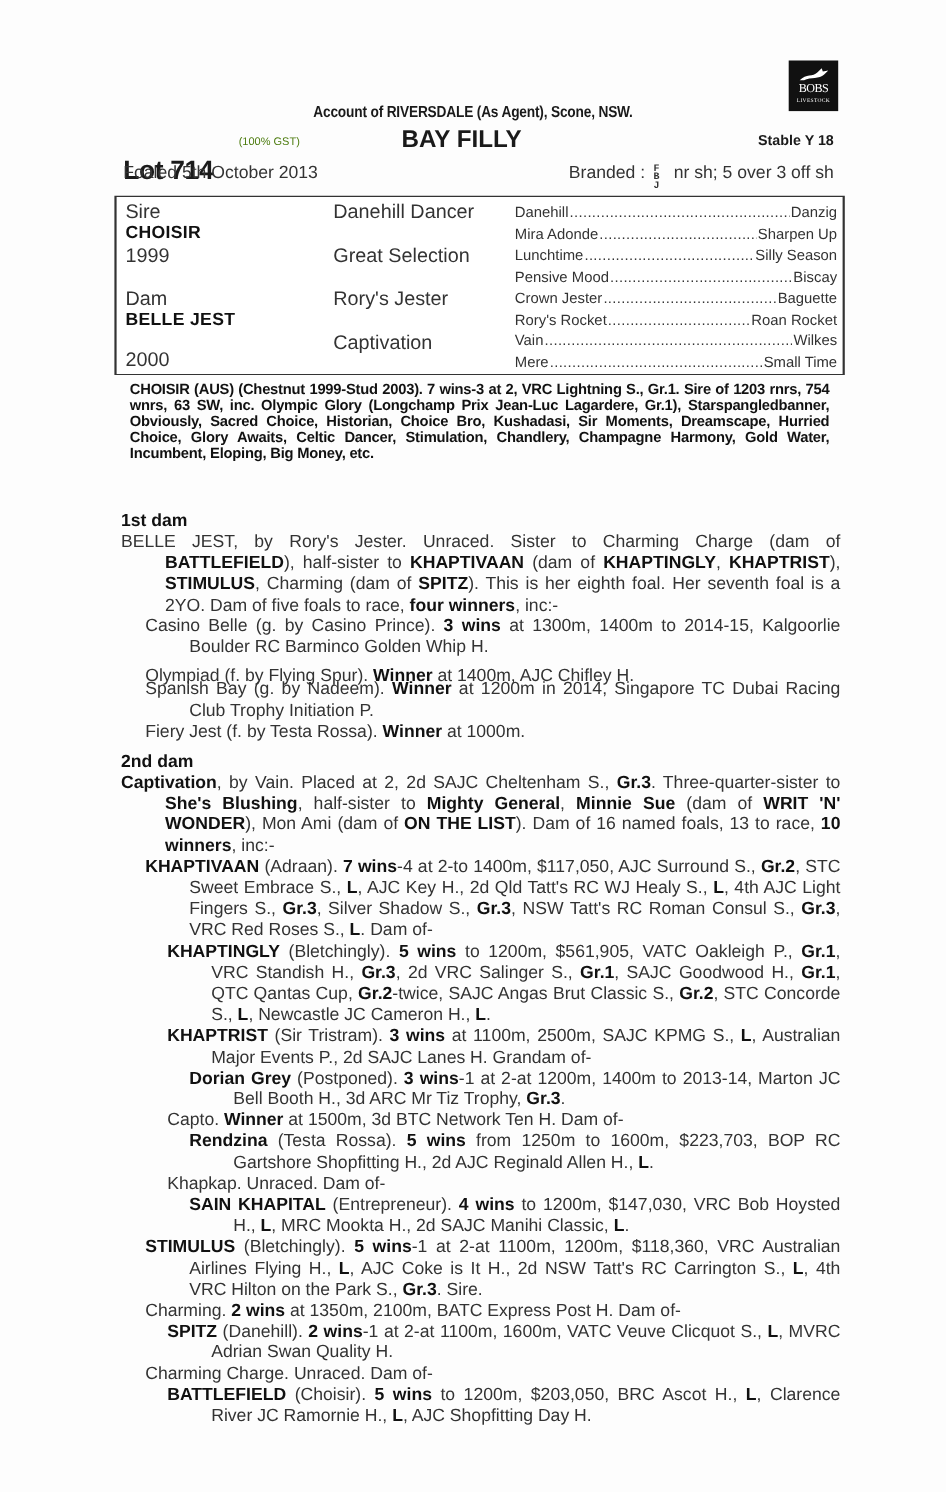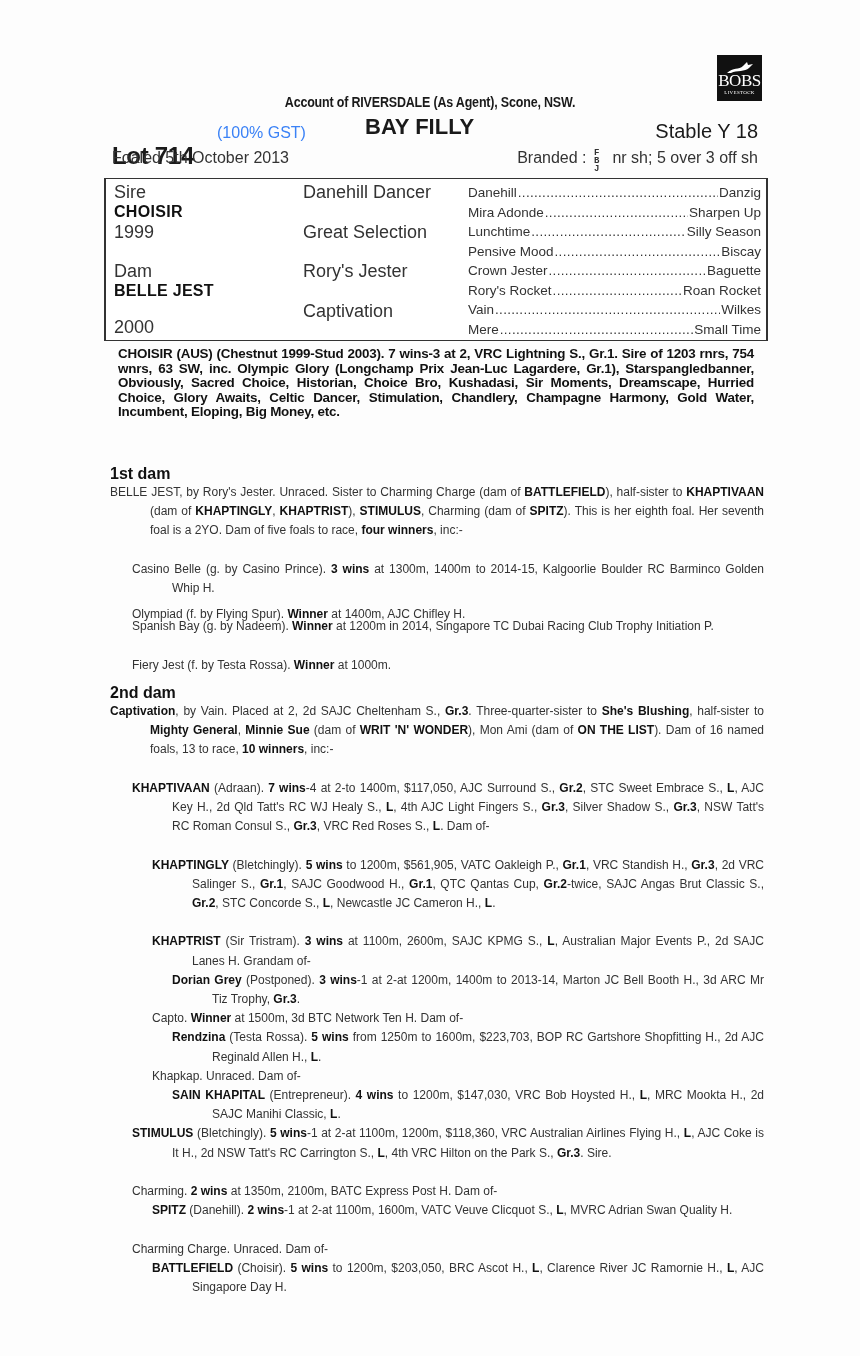--- a/index.html
+++ b/index.html
@@ -1,43 +1,43 @@
 <!DOCTYPE html>
 <html><head>
 <meta charset="utf-8">
 <style>
   html,body{margin:0;padding:0;background:#fdfdfd;}
   body{width:860px;height:1356px;position:relative;overflow:hidden;color:#1a1a1a;
        font-family:"Liberation Sans",sans-serif;}
   .logo{position:absolute;left:716px;left:717px;top:55px;width:45px;height:46px;background:#111;color:#fff;
         text-align:center;font-family:"Liberation Serif",serif;}
   .logo .bird{position:absolute;left:8px;top:6px;width:30px;height:14px;}
-  .logo .name{position:absolute;left:0;right:0;top:19px;font-size:17px;letter-spacing:-0.5px;line-height:14px;}
+  .logo .name{position:absolute;left:0;right:0;top:19px;font-size:11px;letter-spacing:-0.5px;line-height:14px;}
   .logo .sub{position:absolute;left:0;right:0;top:35px;font-size:5px;letter-spacing:0.3px;}
   .account{position:absolute;left:0;width:860px;top:94px;text-align:center;font-weight:bold;
            font-size:14.5px;letter-spacing:-0.2px;transform:scaleX(0.86);}
   .lot{position:absolute;left:112px;top:114px;font-weight:900;font-size:24px;letter-spacing:-0.3px;margin-top:28px;}
-  .gst{position:absolute;left:217px;top:124px;font-size:16px;color:#3b82f6;}
+  .gst{position:absolute;left:217px;top:124px;font-size:10px;color:#4d7c0f;}
   .sex{position:absolute;left:365px;top:114px;font-weight:900;font-size:22px;}
-  .stable{position:absolute;right:102px;top:120px;font-weight:400;font-size:20px;}
+  .stable{position:absolute;right:102px;top:120px;font-weight:700;font-size:13px;}
   .foaled{position:absolute;left:112px;top:149px;font-size:16px;color:#333;}
   .branded{position:absolute;right:102px;top:149px;font-size:16px;color:#333;}
   .brandmark{display:inline-block;font-size:9px;line-height:8px;vertical-align:top;margin:0 4px 0 3px;
              font-family:"Liberation Mono",monospace;width:10px;word-break:break-all;font-weight:bold;}
   .ped{position:absolute;left:104px;top:178px;width:660px;height:161px;border:1.5px solid #333;
        border-left-width:2px;border-right-width:2px;background:#fff;}
   .pcell{position:absolute;font-size:18px;color:#333;line-height:15px;}
   .pbold{font-weight:900;font-size:16px;color:#111;letter-spacing:0.3px;}
   .g3{position:absolute;left:362px;width:293px;font-size:13.5px;color:#333;display:flex;line-height:15px;}
   .g3 .dots{flex:1;overflow:hidden;white-space:nowrap;margin:0 1px;}
   .g3 .dots::before{content:"..................................................................................................................";letter-spacing:0.3px;}
   .sirenote{position:absolute;left:118px;top:347px;width:636px;font-weight:900;font-size:13.4px;line-height:14.5px;
             text-align:justify;letter-spacing:-0.2px;color:#111;}
   .sec{position:absolute;left:110px;font-weight:900;font-size:16px;color:#111;}
-  .para{position:absolute;width:auto;font-size:12px;line-height:19.2px;color:#333;text-align:justify;}
+  .para{position:absolute;width:auto;font-size:16px;line-height:19.2px;color:#333;text-align:justify;}
   .para b{font-weight:900;color:#111;}
 </style>
 </head>
 <body>
 
 <div class="logo">
   <svg class="bird" viewBox="0 0 30 14">
     <path d="M2 12 C8 6,14 9,18 5 L22 1 L23 4 L28 3 L24 7 C20 11,12 9,6 12 Z" fill="#fff"></path>
   </svg>
   <div class="name">BOBS</div>
@@ -120,24 +120,24 @@
     <div class="para" style="left: 132px; width: 632px; top: 605px; padding-left: 40px; text-indent: -40px; box-sizing: border-box;"><span>Olympiad (f. by Flying Spur). </span><b>Winner</b><span> at 1400m, AJC Chifley H.</span></div>
     <div class="para" style="left: 132px; width: 632px; top: 617.4px; padding-left: 40px; text-indent: -40px; box-sizing: border-box;"><span>Spanish Bay (g. by Nadeem). </span><b>Winner</b><span> at 1200m in 2014, Singapore TC Dubai Racing Club Trophy Initiation P.</span></div>
     <div class="para" style="left: 132px; width: 632px; top: 655.8px; padding-left: 40px; text-indent: -40px; box-sizing: border-box;"><span>Fiery Jest (f. by Testa Rossa). </span><b>Winner</b><span> at 1000m.</span></div>
   </div>
 
 <div class="sec" style="top:684px">2nd dam</div>
 <div id="sd">
     <div class="para" style="left: 110px; width: 654px; top: 702px; padding-left: 40px; text-indent: -40px; box-sizing: border-box;"><b>Captivation</b><span>, by Vain. Placed at 2, 2d SAJC Cheltenham S., </span><b>Gr.3</b><span>. Three-quarter-sister to </span><b>She's Blushing</b><span>, half-sister to </span><b>Mighty General</b><span>, </span><b>Minnie Sue</b><span> (dam of </span><b>WRIT 'N' WONDER</b><span>), Mon Ami (dam of </span><b>ON THE LIST</b><span>). Dam of 16 named foals, 13 to race, </span><b>10 winners</b><span>, inc:-</span></div>
     <div class="para" style="left: 132px; width: 632px; top: 778.8px; padding-left: 40px; text-indent: -40px; box-sizing: border-box;"><b>KHAPTIVAAN</b><span> (Adraan). </span><b>7 wins</b><span>-4 at 2-to 1400m, $117,050, AJC Surround S., </span><b>Gr.2</b><span>, STC Sweet Embrace S., </span><b>L</b><span>, AJC Key H., 2d Qld Tatt's RC WJ Healy S., </span><b>L</b><span>, 4th AJC Light Fingers S., </span><b>Gr.3</b><span>, Silver Shadow S., </span><b>Gr.3</b><span>, NSW Tatt's RC Roman Consul S., </span><b>Gr.3</b><span>, VRC Red Roses S., </span><b>L</b><span>. Dam of-</span></div>
     <div class="para" style="left: 152px; width: 612px; top: 855.6px; padding-left: 40px; text-indent: -40px; box-sizing: border-box;"><b>KHAPTINGLY</b><span> (Bletchingly). </span><b>5 wins</b><span> to 1200m, $561,905, VATC Oakleigh P., </span><b>Gr.1</b><span>, VRC Standish H., </span><b>Gr.3</b><span>, 2d VRC Salinger S., </span><b>Gr.1</b><span>, SAJC Goodwood H., </span><b>Gr.1</b><span>, QTC Qantas Cup, </span><b>Gr.2</b><span>-twice, SAJC Angas Brut Classic S., </span><b>Gr.2</b><span>, STC Concorde S., </span><b>L</b><span>, Newcastle JC Cameron H., </span><b>L</b><span>.</span></div>
-    <div class="para" style="left: 152px; width: 612px; top: 932.4px; padding-left: 40px; text-indent: -40px; box-sizing: border-box;"><b>KHAPTRIST</b><span> (Sir Tristram). </span><b>3 wins</b><span> at 1100m, 2600m, SAJC KPMG S., </span><b>L</b><span>, Australian Major Events P., 2d SAJC Lanes H. Grandam of-</span></div>
+    <div class="para" style="left: 152px; width: 612px; top: 932.4px; padding-left: 40px; text-indent: -40px; box-sizing: border-box;"><b>KHAPTRIST</b><span> (Sir Tristram). </span><b>3 wins</b><span> at 1100m, 2500m, SAJC KPMG S., </span><b>L</b><span>, Australian Major Events P., 2d SAJC Lanes H. Grandam of-</span></div>
     <div class="para" style="left: 172px; width: 592px; top: 970.8px; padding-left: 40px; text-indent: -40px; box-sizing: border-box;"><b>Dorian Grey</b><span> (Postponed). </span><b>3 wins</b><span>-1 at 2-at 1200m, 1400m to 2013-14, Marton JC Bell Booth H., 3d ARC Mr Tiz Trophy, </span><b>Gr.3</b><span>.</span></div>
     <div class="para" style="left: 152px; width: 612px; top: 1009.2px; padding-left: 40px; text-indent: -40px; box-sizing: border-box;"><span>Capto. </span><b>Winner</b><span> at 1500m, 3d BTC Network Ten H. Dam of-</span></div>
     <div class="para" style="left: 172px; width: 592px; top: 1028.4px; padding-left: 40px; text-indent: -40px; box-sizing: border-box;"><b>Rendzina</b><span> (Testa Rossa). </span><b>5 wins</b><span> from 1250m to 1600m, $223,703, BOP RC Gartshore Shopfitting H., 2d AJC Reginald Allen H., </span><b>L</b><span>.</span></div>
     <div class="para" style="left: 152px; width: 612px; top: 1066.8px; padding-left: 40px; text-indent: -40px; box-sizing: border-box;"><span>Khapkap. Unraced. Dam of-</span></div>
     <div class="para" style="left: 172px; width: 592px; top: 1086px; padding-left: 40px; text-indent: -40px; box-sizing: border-box;"><b>SAIN KHAPITAL</b><span> (Entrepreneur). </span><b>4 wins</b><span> to 1200m, $147,030, VRC Bob Hoysted H., </span><b>L</b><span>, MRC Mookta H., 2d SAJC Manihi Classic, </span><b>L</b><span>.</span></div>
     <div class="para" style="left: 132px; width: 632px; top: 1124.4px; padding-left: 40px; text-indent: -40px; box-sizing: border-box;"><b>STIMULUS</b><span> (Bletchingly). </span><b>5 wins</b><span>-1 at 2-at 1100m, 1200m, $118,360, VRC Australian Airlines Flying H., </span><b>L</b><span>, AJC Coke is It H., 2d NSW Tatt's RC Carrington S., </span><b>L</b><span>, 4th VRC Hilton on the Park S., </span><b>Gr.3</b><span>. Sire.</span></div>
     <div class="para" style="left: 132px; width: 632px; top: 1182px; padding-left: 40px; text-indent: -40px; box-sizing: border-box;"><span>Charming. </span><b>2 wins</b><span> at 1350m, 2100m, BATC Express Post H. Dam of-</span></div>
     <div class="para" style="left: 152px; width: 612px; top: 1201.2px; padding-left: 40px; text-indent: -40px; box-sizing: border-box;"><b>SPITZ</b><span> (Danehill). </span><b>2 wins</b><span>-1 at 2-at 1100m, 1600m, VATC Veuve Clicquot S., </span><b>L</b><span>, MVRC Adrian Swan Quality H.</span></div>
     <div class="para" style="left: 132px; width: 632px; top: 1239.6px; padding-left: 40px; text-indent: -40px; box-sizing: border-box;"><span>Charming Charge. Unraced. Dam of-</span></div>
-    <div class="para" style="left: 152px; width: 612px; top: 1258.8px; padding-left: 40px; text-indent: -40px; box-sizing: border-box;"><b>BATTLEFIELD</b><span> (Choisir). </span><b>5 wins</b><span> to 1200m, $203,050, BRC Ascot H., </span><b>L</b><span>, Clarence River JC Ramornie H., </span><b>L</b><span>, AJC Singapore Day H.</span></div>
+    <div class="para" style="left: 152px; width: 612px; top: 1258.8px; padding-left: 40px; text-indent: -40px; box-sizing: border-box;"><b>BATTLEFIELD</b><span> (Choisir). </span><b>5 wins</b><span> to 1200m, $203,050, BRC Ascot H., </span><b>L</b><span>, Clarence River JC Ramornie H., </span><b>L</b><span>, AJC Shopfitting Day H.</span></div>
   </div>
 
 </body></html>

